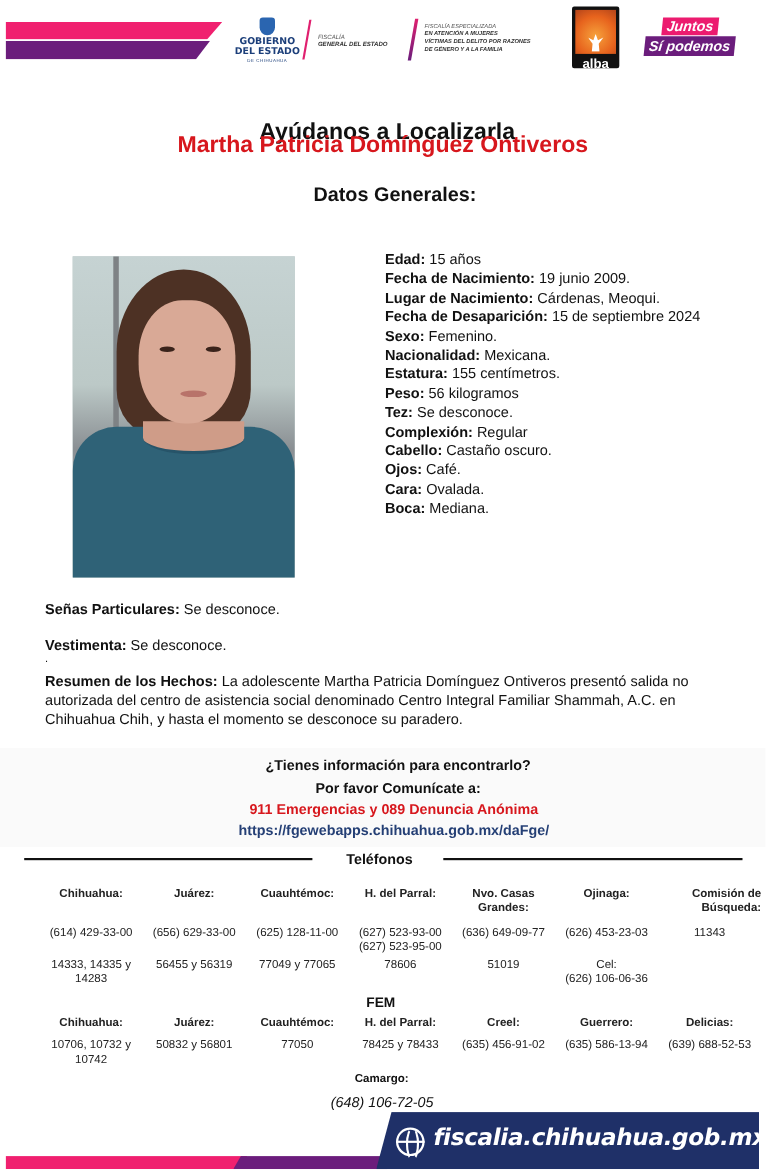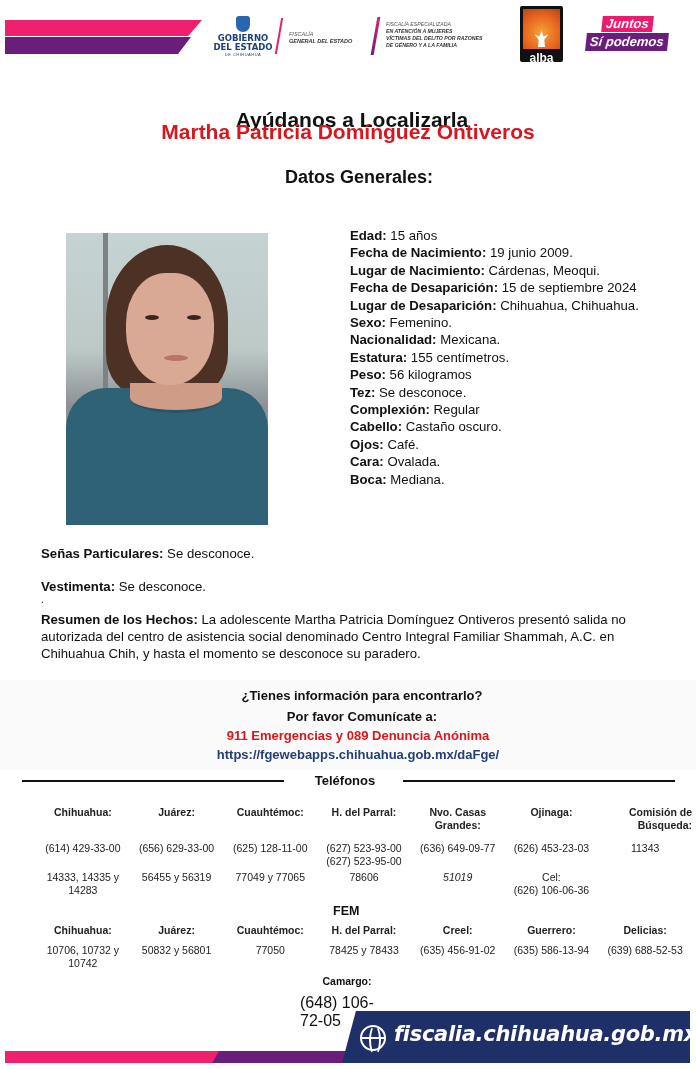--- a/index.html
+++ b/index.html
@@ -72,21 +72,21 @@
     .tel-line { position: absolute; top: 780px; height: 2px; background: #111; }
     .tel-line.l { left: 22px; width: 262px; } .tel-line.r { left: 403px; width: 272px; }
     .tel-title { position: absolute; top: 773px; left: 290px; width: 110px; text-align: center; font-weight: bold; font-size: 13px; }
 
     .grid { position: absolute; left: 36px; width: 656px; display: grid; grid-template-columns: repeat(7, 1fr); font-family: "Liberation Sans", sans-serif; font-size: 10.5px; line-height: 13px; text-align: center; color: #222; }
     .grid .h { font-weight: bold; color: #222; }
     .g1h { top: 806px; } .g1r1 { top: 842px; } .g1r2 { top: 871px; }
     .fem { position: absolute; top: 904px; left: 333px; font-weight: bold; font-size: 12.5px; }
     .g2h { top: 924px; } .g2r1 { top: 944px; }
     .camargo-h { position: absolute; top: 975px; left: 300px; width: 94px; text-align: center; font-weight: bold; font-size: 10.5px; }
-    .camargo-v { position: absolute; top: 994px; left: 300px; width: 94px; text-align: left; font-size: 16px; }
+    .camargo-v { position: absolute; top: 994px; left: 300px; width: 94px; text-align: right; font-size: 13px; font-style: italic; }
 
     
     .foot-pink { position: absolute; left: 5px; top: 1051px; width: 220px; height: 12px; background: #f0206f; clip-path: polygon(0 0, 100% 0, 95% 100%, 0 100%); }
     .foot-purple { position: absolute; left: 212px; top: 1051px; width: 140px; height: 12px; background: #6b1d7c; clip-path: polygon(5% 0, 100% 0, 100% 100%, 0 100%); }
     .foot-blue { position: absolute; left: 342px; top: 1011px; width: 348px; height: 52px; background: #1f3068; clip-path: polygon(4% 0, 100% 0, 100% 100%, 0 100%); }
     .foot-globe { position: absolute; left: 360px; top: 1025px; width: 26px; height: 26px; border: 2px solid #fff; border-radius: 50%; }
     .foot-globe::before { content: ""; position: absolute; left: 7px; top: -2px; width: 8px; height: 26px; border: 2px solid #fff; border-radius: 50%; border-top-color: transparent; border-bottom-color: transparent; }
     .foot-globe::after { content: ""; position: absolute; left: -2px; top: 10px; width: 26px; height: 2px; background: #fff; }
     .foot-url { position: absolute; left: 394px; top: 1022px; font-family: "DejaVu Sans", sans-serif; font-style: italic; font-weight: bold; font-size: 21px; color: #fff; letter-spacing: -0.3px; }
   </style>
@@ -145,21 +145,20 @@
   <div class="eye l"></div>
   <div class="eye r"></div>
   <div class="lips"></div>
 </div>
 
 <div class="details" id="details">
     <div class="row"><b>Edad:</b> <span>15 años</span></div>
     <div class="row"><b>Fecha de Nacimiento:</b> <span>19 junio 2009.</span></div>
     <div class="row"><b>Lugar de Nacimiento:</b> <span>Cárdenas, Meoqui.</span></div>
     <div class="row"><b>Fecha de Desaparición:</b> <span>15 de septiembre 2024</span></div>
-    <div class="row"><b>Lugar de Desaparición:</b> <span>Chihuahua, Chihuahua.</span></div>
     <div class="row"><b>Sexo:</b> <span>Femenino.</span></div>
     <div class="row"><b>Nacionalidad:</b> <span>Mexicana.</span></div>
     <div class="row"><b>Estatura:</b> <span>155 centímetros.</span></div>
     <div class="row"><b>Peso:</b> <span>56 kilogramos</span></div>
     <div class="row"><b>Tez:</b> <span>Se desconoce.</span></div>
     <div class="row"><b>Complexión:</b> <span>Regular</span></div>
     <div class="row"><b>Cabello:</b> <span>Castaño oscuro.</span></div>
     <div class="row"><b>Ojos:</b> <span>Café.</span></div>
     <div class="row"><b>Cara:</b> <span>Ovalada.</span></div>
     <div class="row"><b>Boca:</b> <span>Mediana.</span></div>
@@ -203,21 +202,21 @@
 (627) 523-95-00</div>
     <div style="white-space: pre-line;">(636) 649-09-77</div>
     <div style="white-space: pre-line;">(626) 453-23-03</div>
     <div style="white-space: pre-line;">11343</div>
   </div>
 <div class="grid g1r2">
     <div style="white-space: pre-line;">14333, 14335 y 14283</div>
     <div style="white-space: pre-line;">56455 y 56319</div>
     <div style="white-space: pre-line;">77049 y 77065</div>
     <div style="white-space: pre-line;">78606</div>
-    <div style="white-space: pre-line; font-style: italic;">51019</div>
+    <div style="white-space: pre-line;">51019</div>
     <div style="white-space: pre-line;">Cel:
 (626) 106-06-36</div>
     <div style="white-space: pre-line;"></div>
   </div>
 
 <div class="fem">FEM</div>
 <div class="grid g2h">
     <div class="h" style="white-space: pre-line;">Chihuahua:</div>
     <div class="h" style="white-space: pre-line;">Juárez:</div>
     <div class="h" style="white-space: pre-line;">Cuauhtémoc:</div>

